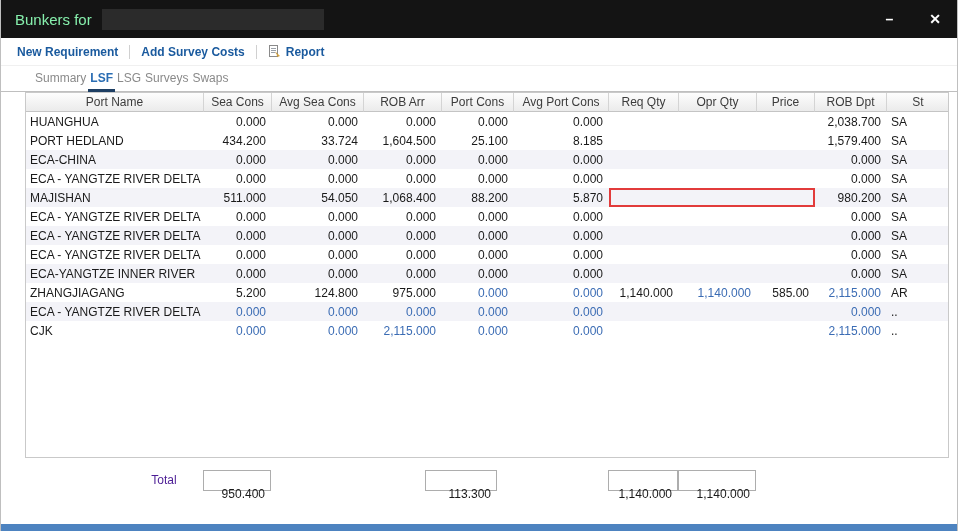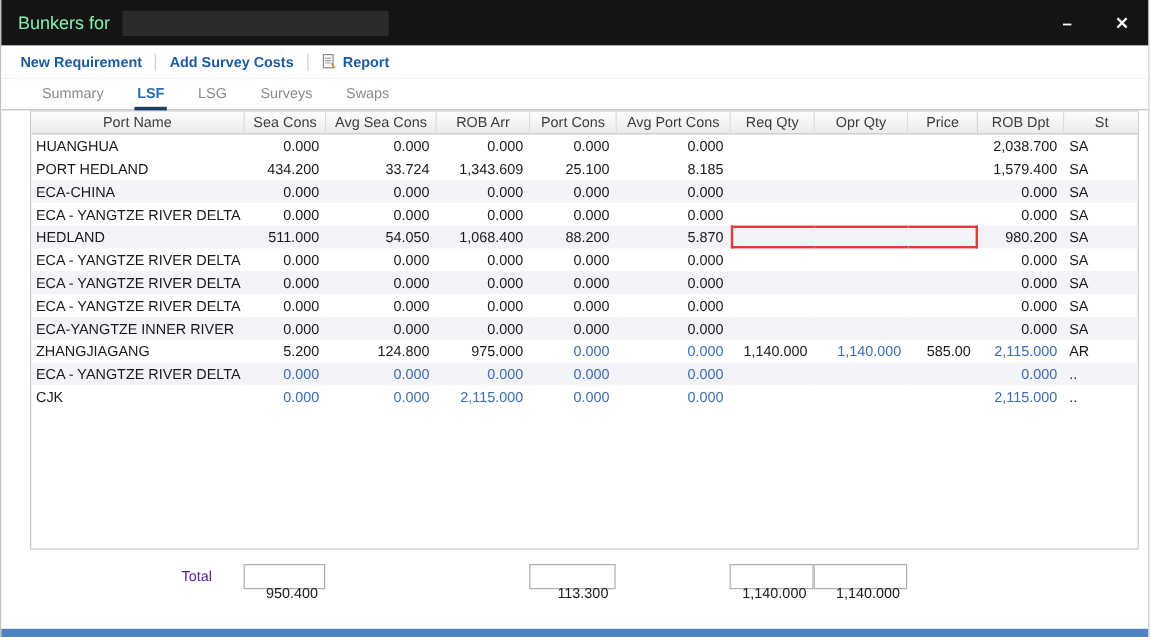--- a/index.html
+++ b/index.html
@@ -43,21 +43,20 @@
   .tb-link { color: #1a5a9e; font-weight: 700; cursor: pointer; white-space: nowrap; }
   .tb-sep { border-left: 1px solid #d0d0d0; height: 14px; margin: 0 11px; }
   .tb-report { display: inline-flex; align-items: center; gap: 5px; cursor: pointer; }
   .tb-report svg { display: block; }
 
   
   .tabs {
     height: 26px;
     display: flex; align-items: flex-end;
     padding-left: 32px;
-    gap: 24px;
     border-bottom: 1px solid #bfbfbf;
     background: #ffffff;
     font-size: 12px;
   }
   .tab {
     color: #8a8a8a; cursor: pointer; white-space: nowrap;
     padding: 4px 2px 4px;
     border-bottom: 3px solid transparent;
     margin-bottom: -1px;
   }
@@ -108,21 +107,21 @@
     width: 924px; height: 21px;
     font-size: 12px;
   }
   .total-label { position: absolute; left: 106px; width: 66px; top: 3px; text-align: center; color: #4c1d95; }
   .total-box {
     position: absolute; top: 0; height: 21px;
     border: 1px solid #adadad; background: #ffffff;
     text-align: right; padding: 16px 5px 0 0; color: #1a1a1a;
   }
   #tb1 { left: 178px; width: 68px; }
-  #tb2 { left: 416px; width: 72px; }
+  #tb2 { left: 400px; width: 72px; }
   #tb3 { left: 583px; width: 70px; }
   #tb4 { left: 653px; width: 78px; }
 
   .bottom-bar { position: absolute; left: 0; right: 0; bottom: 0; height: 7px; background: #4d83c0; }
 </style>
 </head>
 <body>
 
 <div class="window">
 
@@ -198,21 +197,21 @@
             <td class="num"></td>
             <td class="num"></td>
             <td class="num"></td>
             <td class="num">2,038.700</td>
             <td>SA</td>
           </tr>
           <tr>
             <td>PORT HEDLAND</td>
             <td class="num">434.200</td>
             <td class="num">33.724</td>
-            <td class="num">1,343.609</td>
+            <td class="num">1,604.500</td>
             <td class="num">25.100</td>
             <td class="num">8.185</td>
             <td class="num"></td>
             <td class="num"></td>
             <td class="num"></td>
             <td class="num">1,579.400</td>
             <td>SA</td>
           </tr>
           <tr class="even">
             <td>ECA-CHINA</td>
@@ -234,21 +233,21 @@
             <td class="num">0.000</td>
             <td class="num">0.000</td>
             <td class="num">0.000</td>
             <td class="num"></td>
             <td class="num"></td>
             <td class="num"></td>
             <td class="num">0.000</td>
             <td>SA</td>
           </tr>
           <tr class="even">
-            <td>HEDLAND</td>
+            <td>MAJISHAN</td>
             <td class="num">511.000</td>
             <td class="num">54.050</td>
             <td class="num">1,068.400</td>
             <td class="num">88.200</td>
             <td class="num">5.870</td>
             <td class="num rb rb-l"></td>
             <td class="num rb"></td>
             <td class="num rb rb-r"></td>
             <td class="num">980.200</td>
             <td>SA</td>

